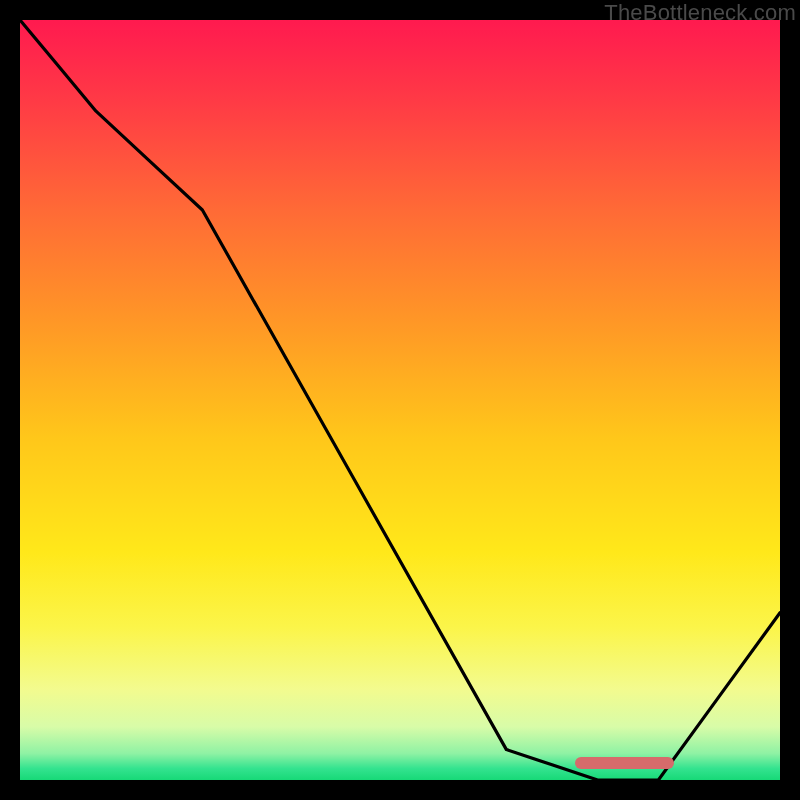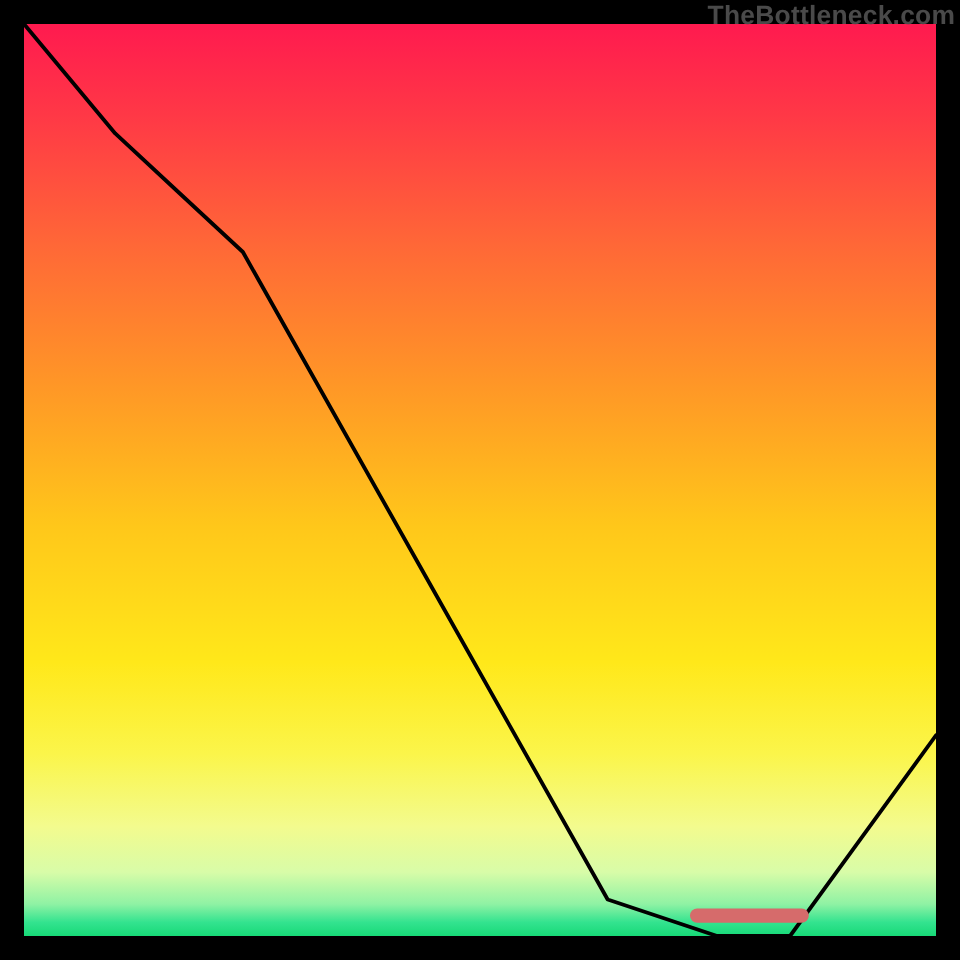--- a/index.html
+++ b/index.html
@@ -29,21 +29,21 @@
     width: 760px;
     height: 760px;
     pointer-events: none;
   }
   .watermark {
     position: absolute;
     right: 4px;
     top: 0px;
     color: #4a4a4a;
     font-size: 22px;
-    font-weight: 700;
+    font-weight: 400;
     letter-spacing: 0.2px;
     user-select: none;
   }
   .bar {
     position: absolute;
     height: 12px;
     border-radius: 6px;
     background: #d66b6b; 
   }
 </style>

